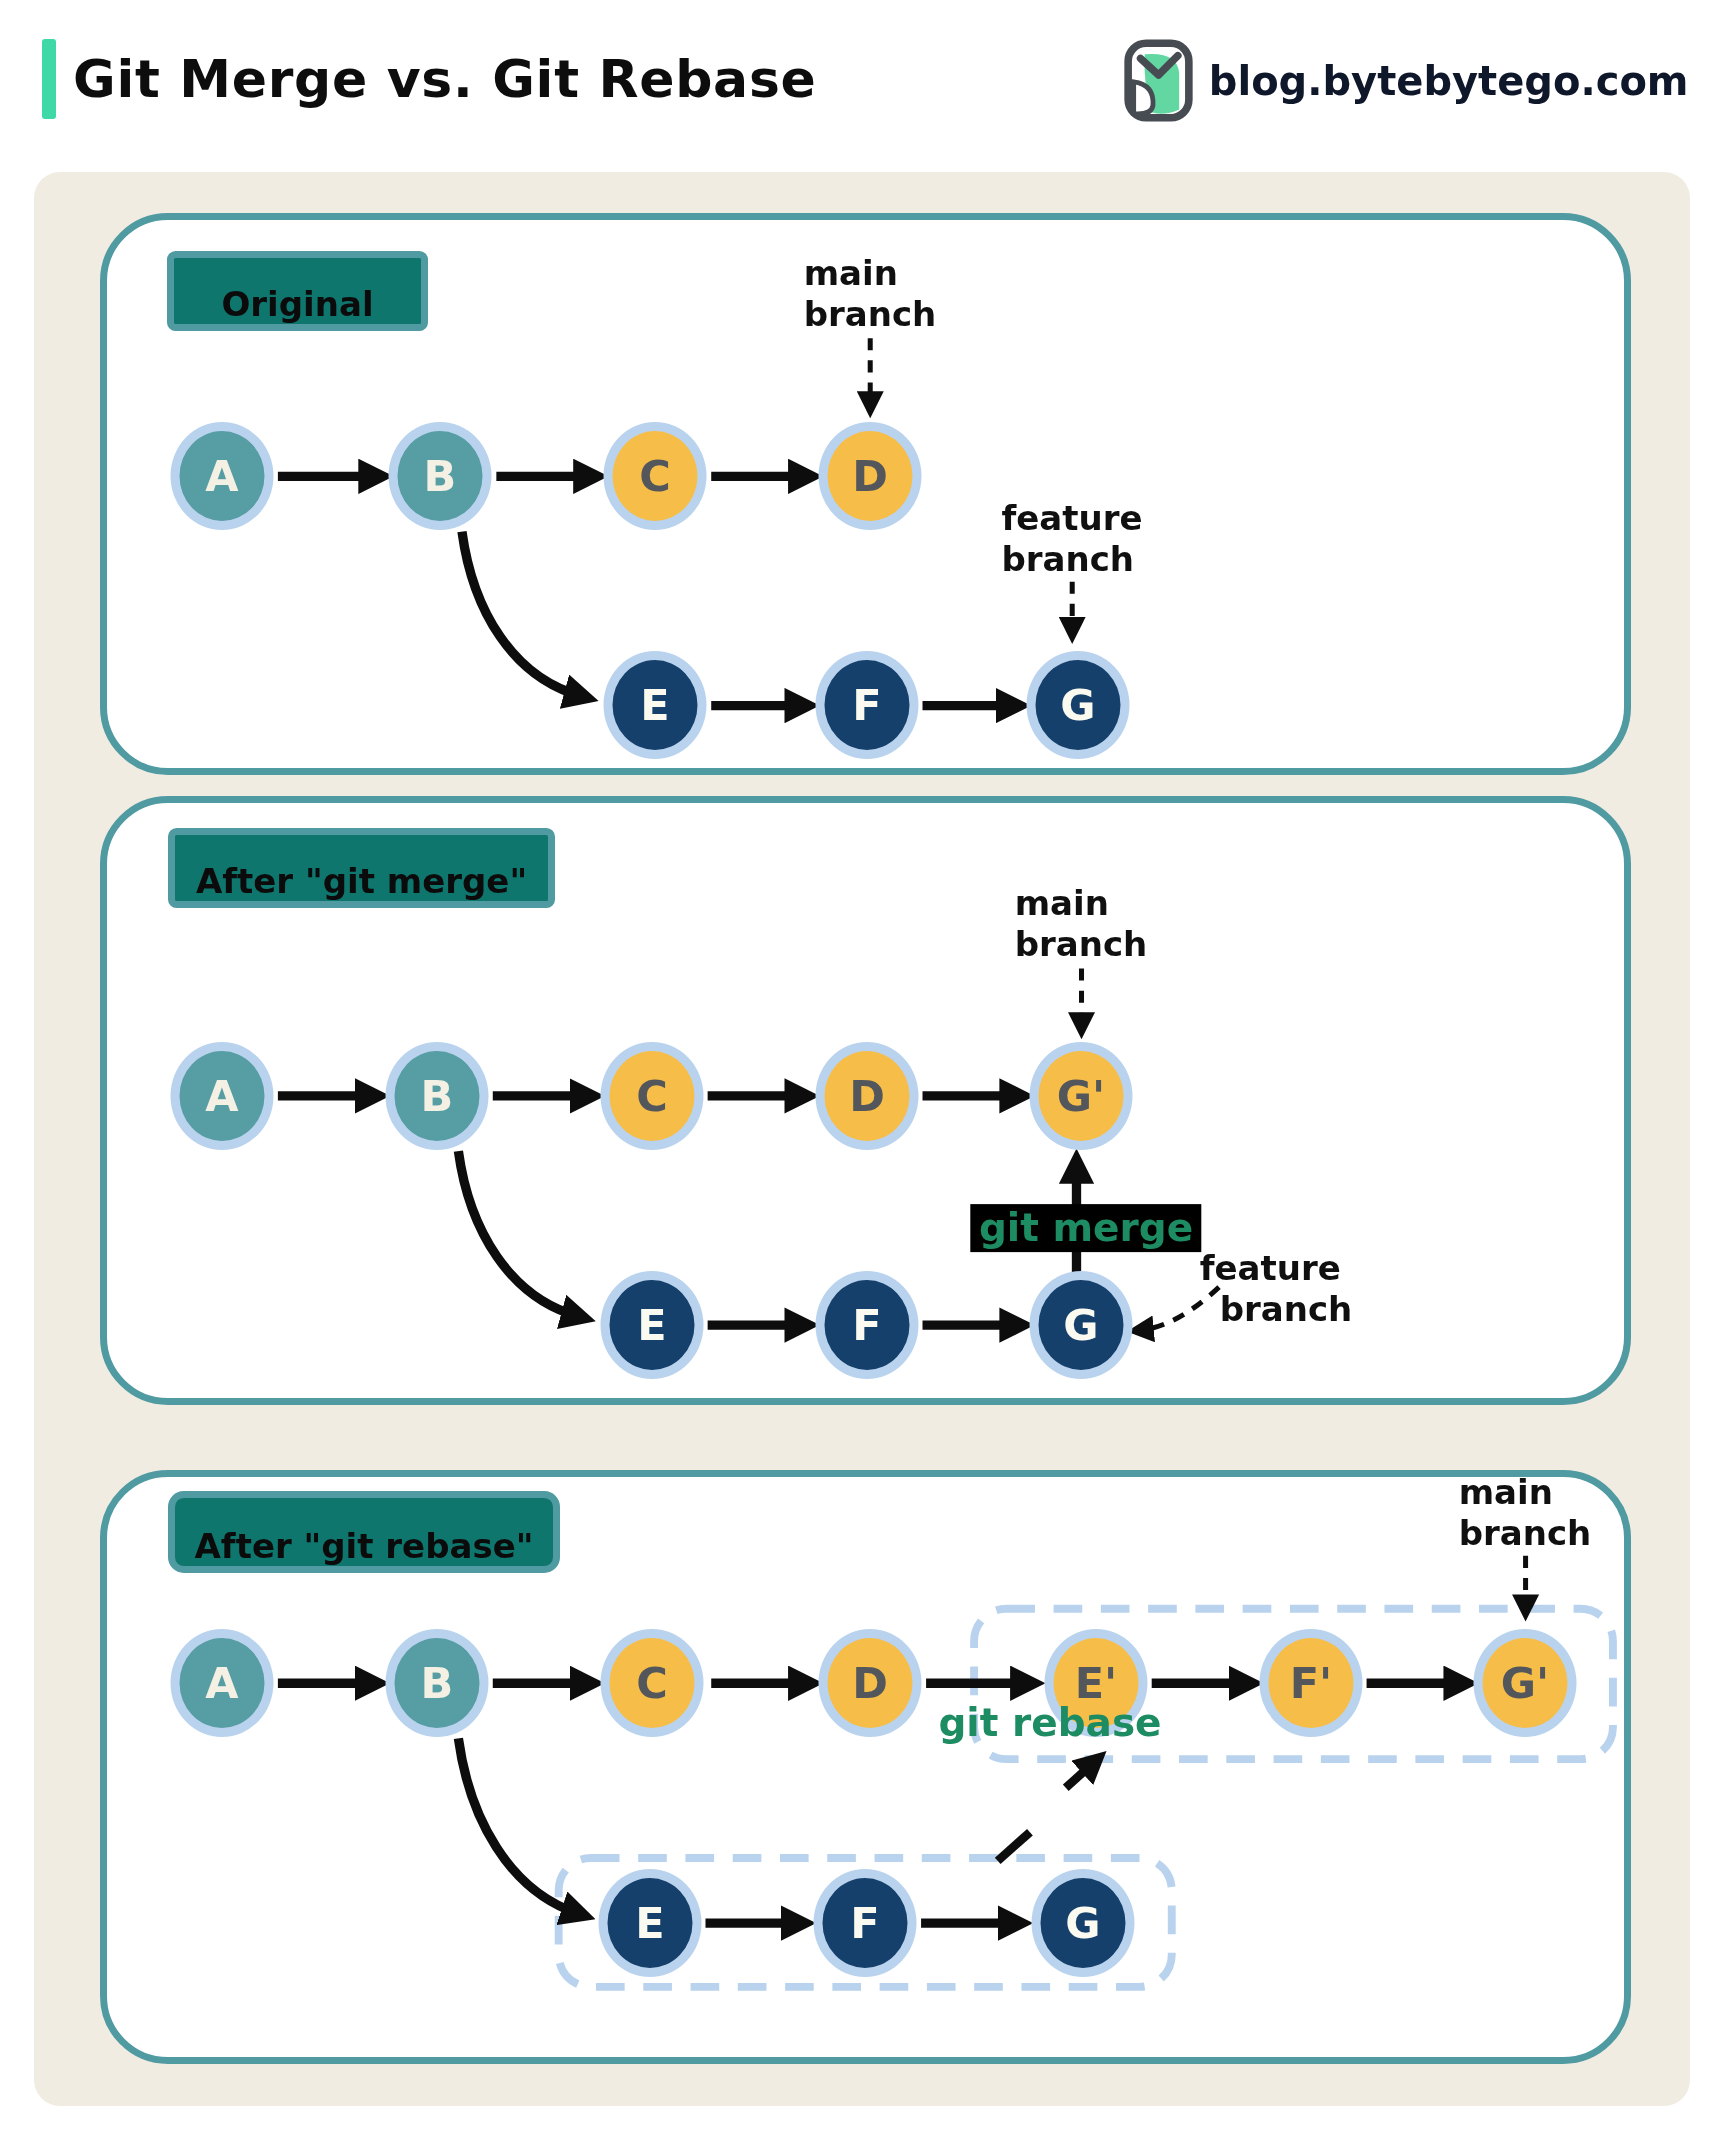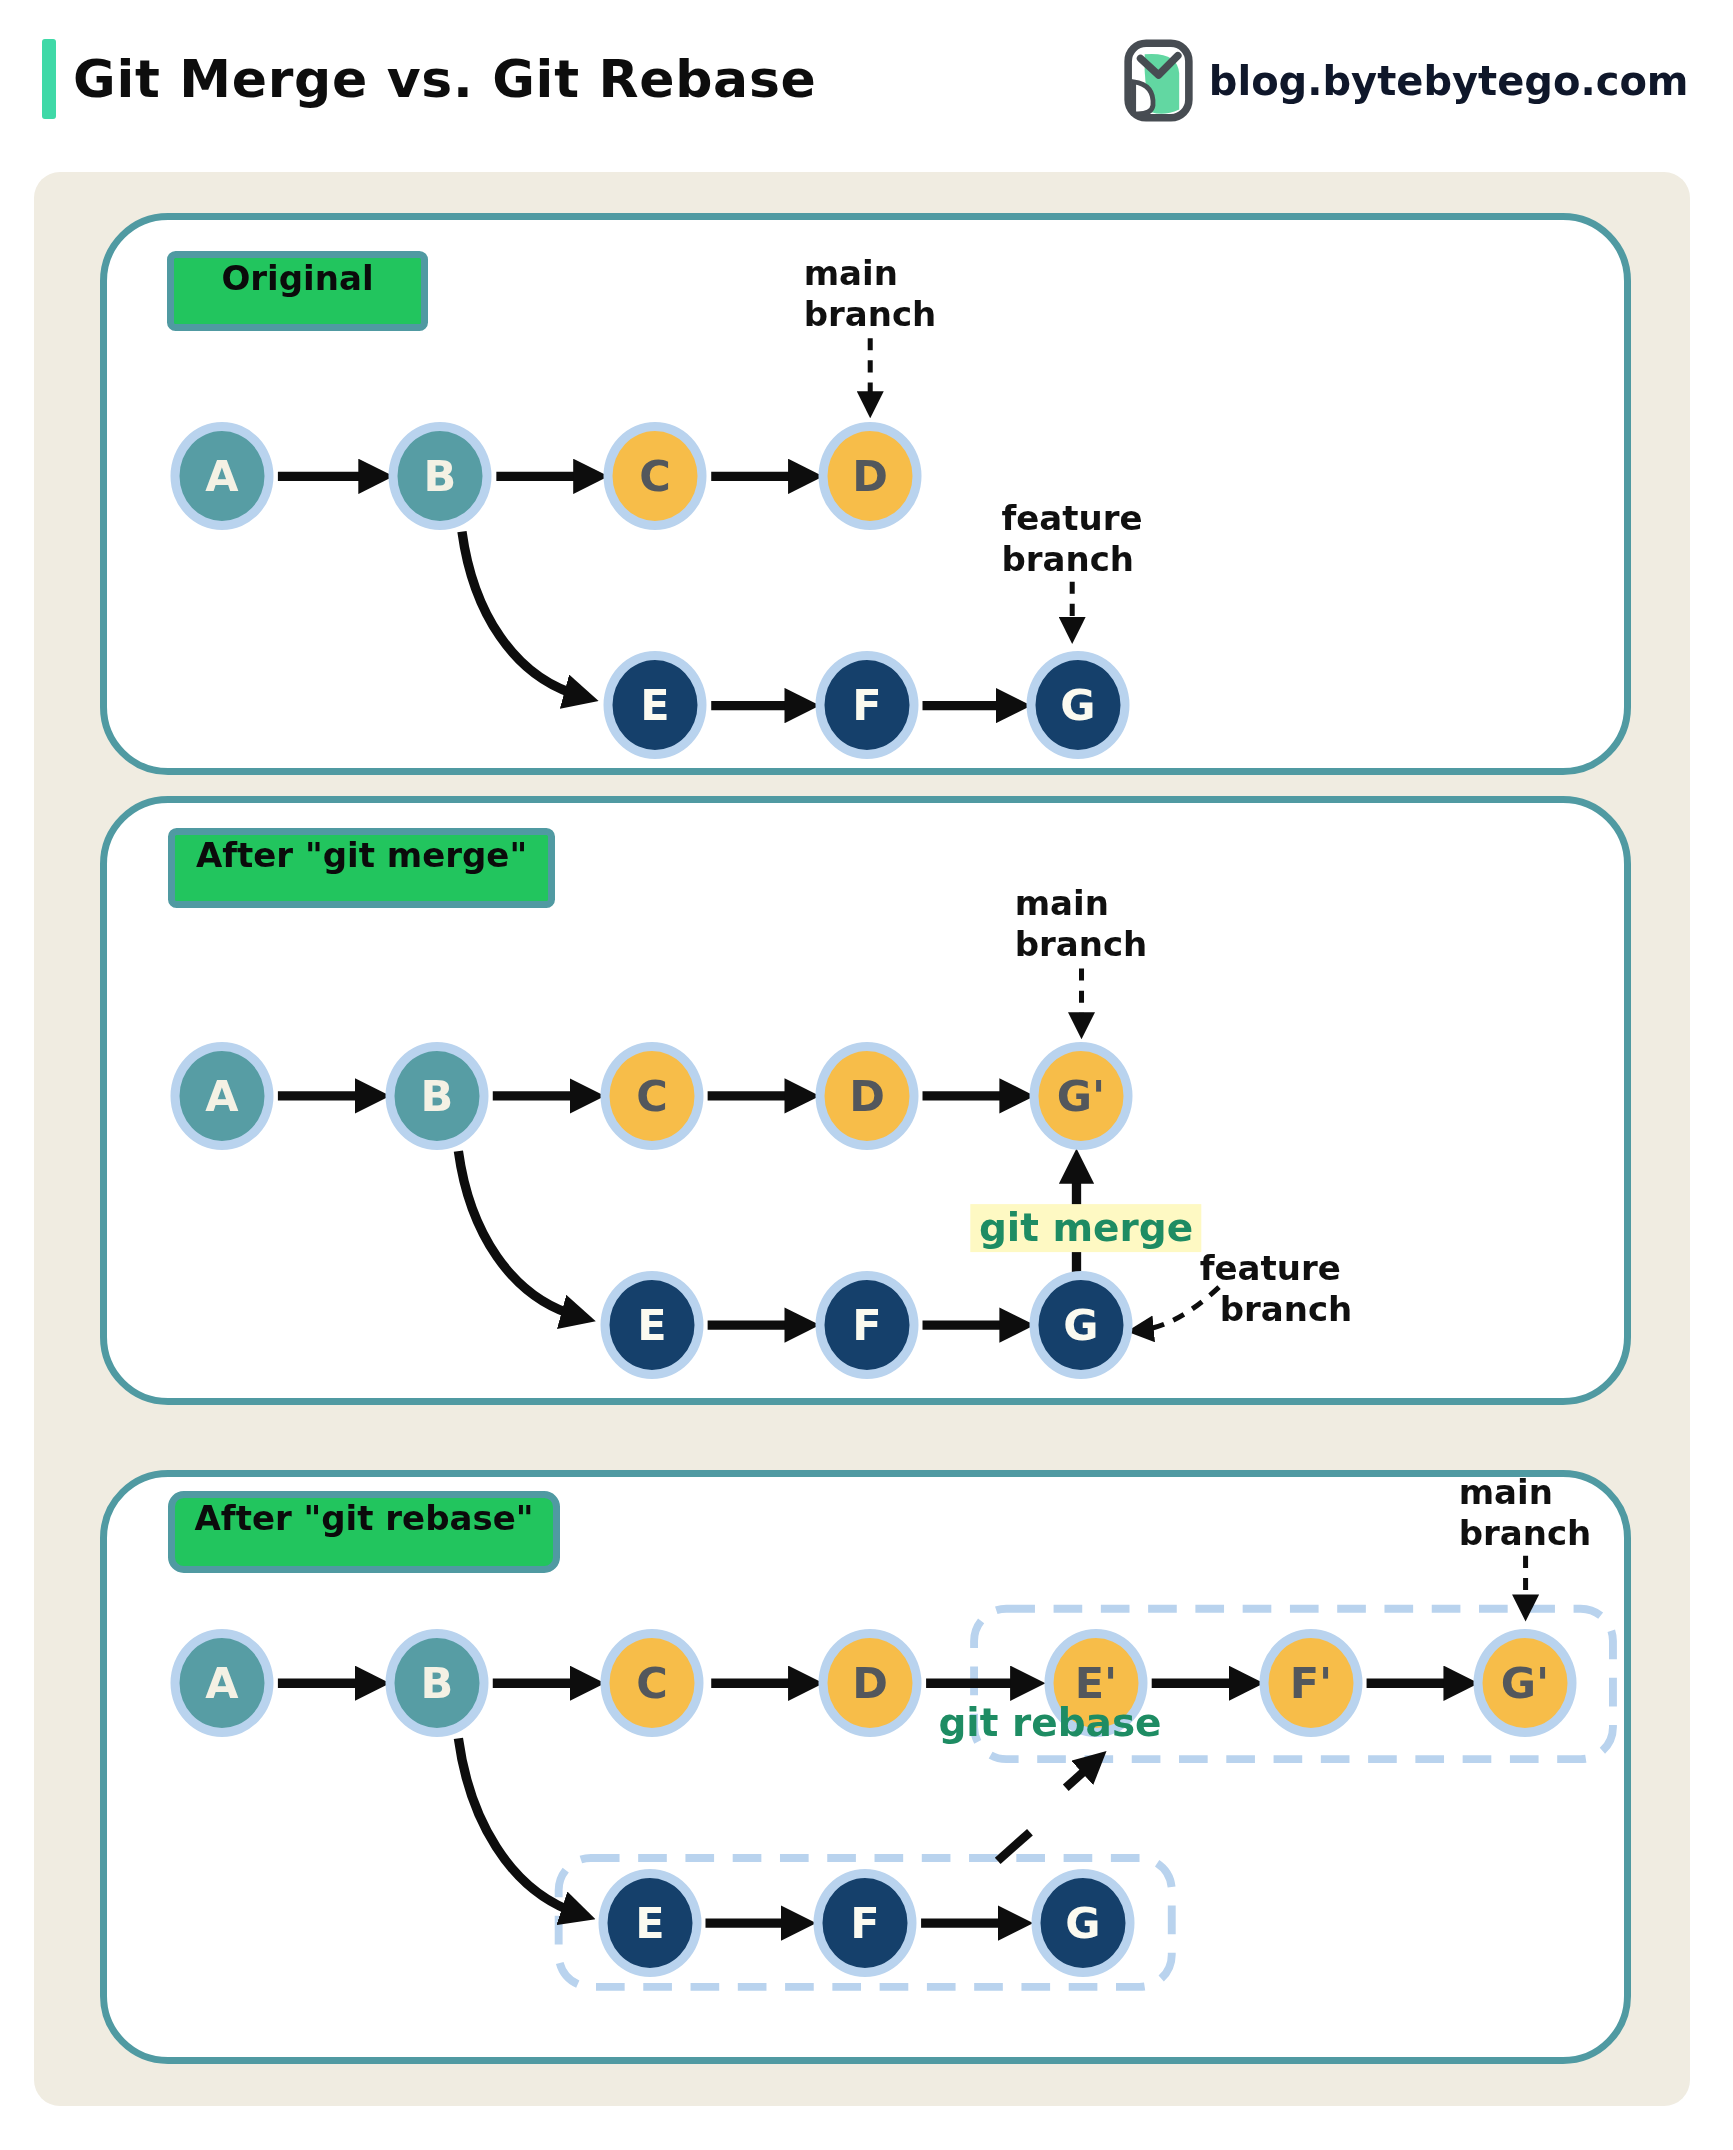--- a/index.html
+++ b/index.html
@@ -15,29 +15,29 @@
   .page-title{position:absolute;left:73px;top:49px;font-size:52px;font-weight:700;letter-spacing:0.7px;color:var(--ink);white-space:nowrap;}
   .brand{position:absolute;left:1124px;top:39px;display:flex;align-items:center;gap:15.8px;}
   .brand-text{font-size:40px;font-weight:600;color:#0f172a;white-space:nowrap;}
   
   .canvas{position:absolute;left:34px;top:172px;width:1656px;height:1934px;background:var(--beige);border-radius:26px;}
   
   .panel{position:absolute;background:#ffffff;border:7.9px solid var(--panel-border);border-radius:68px;box-sizing:border-box;}
   .panel1{left:100px;top:213px;width:1531px;height:562px;}
   .panel2{left:100px;top:796px;width:1531px;height:609px;}
   .panel3{left:100px;top:1470px;width:1531px;height:594px;}
-  .tag{position:absolute;background:#22c55e;border:7.2px solid var(--panel-border);border-radius:8.6px;display:flex;align-items:flex-start;justify-content:center;font-size:34px;font-weight:700;color:#0b0b0b;box-sizing:border-box;white-space:nowrap;}
+  .tag{position:absolute;background:#0f766e;border:7.2px solid var(--panel-border);border-radius:8.6px;display:flex;align-items:flex-end;justify-content:center;font-size:34px;font-weight:700;color:#0b0b0b;box-sizing:border-box;white-space:nowrap;}
   
   .node{position:absolute;width:85px;height:90px;border:9.3px solid var(--ring);border-radius:50%;display:flex;align-items:center;justify-content:center;font-size:43px;font-weight:700;transform:translate(-50%,-50%);box-sizing:content-box;z-index:3;}
   .node.teal{background:var(--teal);color:#f4f1e4;}
   .node.yellow{background:var(--yellow);color:#53575c;}
   .node.navy{background:var(--navy);color:#fbfaf0;}
   
   .lbl{position:absolute;transform:translate(-50%,-50%);font-size:34px;font-weight:700;color:#101010;text-align:left;line-height:1.2;z-index:4;white-space:nowrap;}
-  .cmd{position:absolute;transform:translate(-50%,-50%);font-size:39px;font-weight:700;color:var(--green);background:#fef9c3;padding:1.4px 8.6px;z-index:4;white-space:nowrap;}
+  .cmd{position:absolute;transform:translate(-50%,-50%);font-size:39px;font-weight:700;color:var(--green);background:#000000;padding:1.4px 8.6px;z-index:4;white-space:nowrap;}
   svg.overlay{position:absolute;left:0;top:0;z-index:2;pointer-events:none;}
 </style>
 </head>
 <body>
 
 <div class="stage">
 
   <div class="accent-bar"></div>
   <div class="page-title">Git Merge vs. Git Rebase</div>
   <div class="brand">

